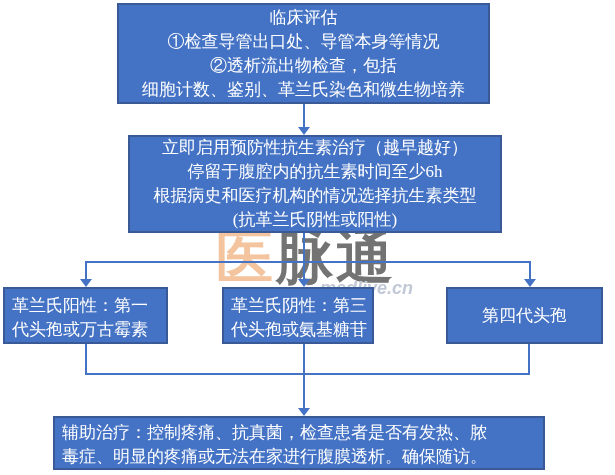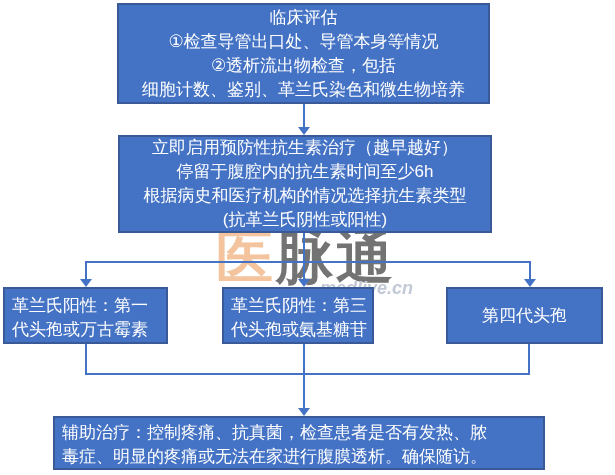--- a/index.html
+++ b/index.html
@@ -10,20 +10,21 @@
   .canvas{position:absolute;left:0;top:0;width:615px;height:475px;}
   .node{
     position:absolute;box-sizing:border-box;
     background:var(--node-fill,#4472c4);
     border:2px solid var(--node-border,#3a5a97);
     color:var(--node-text,#ffffff);
     display:flex;align-items:center;
     white-space:pre-line;
     font-size:17px;line-height:24px;
     z-index:2;
+    font-family:Liberation Serif, serif;
   }
   .node.center{justify-content:center;text-align:center;padding:0 4px;}
   .node.left{justify-content:flex-start;text-align:right;padding:4px 4px 0 7px;}
   .vline,.hline{position:absolute;background:var(--line,#4472c4);z-index:1;}
   .vline{width:2px;}
   .hline{height:2px;}
   .arrowhead{
     position:absolute;width:0;height:0;z-index:1;
     border-left:6px solid transparent;border-right:6px solid transparent;
     border-top:8px solid var(--line,#4472c4);
@@ -45,21 +46,21 @@
 <div class="canvas">
 
   <div class="watermark"><span class="wm-first">医</span><span class="wm-rest">脉通</span></div>
   <div class="wm-site">medlive.cn</div>
 
   <div class="node center" style="left:117px;top:3px;width:373px;height:101px">临床评估
 ①检查导管出口处、导管本身等情况
 ②透析流出物检查，包括
 细胞计数、鉴别、革兰氏染色和微生物培养</div>
 
-  <div class="node center" style="left:118px;top:135px;width:374px;height:98px">立即启用预防性抗生素治疗（越早越好）
+  <div class="node center" style="left:128px;top:135px;width:374px;height:98px">立即启用预防性抗生素治疗（越早越好）
 停留于腹腔内的抗生素时间至少6h
 根据病史和医疗机构的情况选择抗生素类型
 (抗革兰氏阴性或阳性)</div>
 
   <div class="node left" style="left:3px;top:287px;width:165px;height:57px">革兰氏阳性：第一
 代头孢或万古霉素</div>
 
   <div class="node left" style="left:222px;top:287px;width:152px;height:57px">革兰氏阴性：第三
 代头孢或氨基糖苷</div>
 

